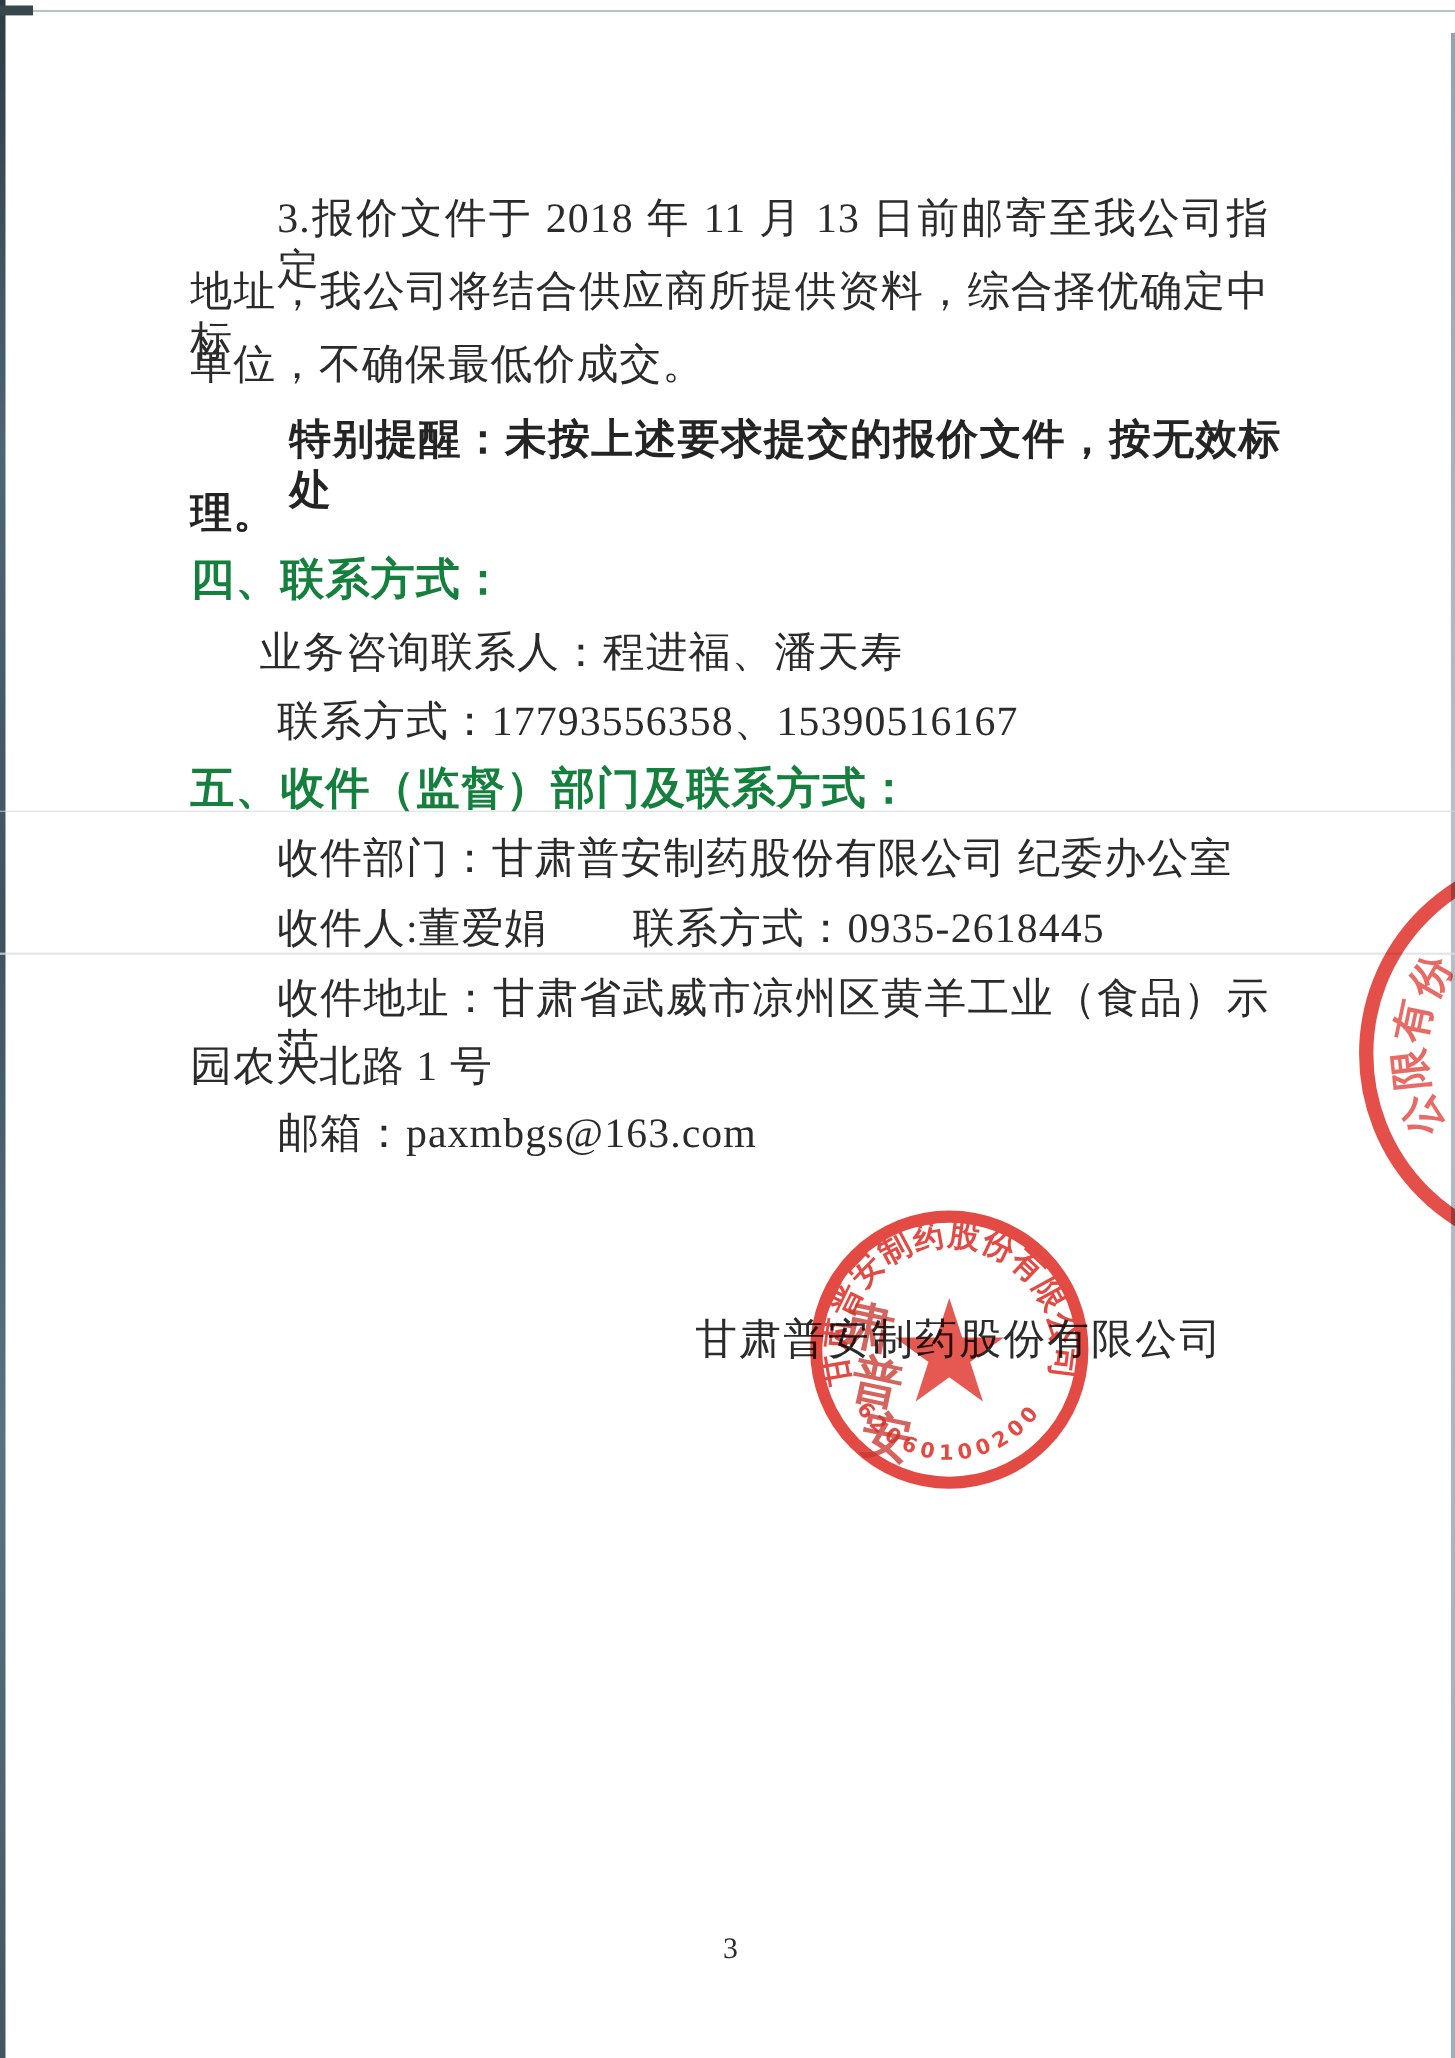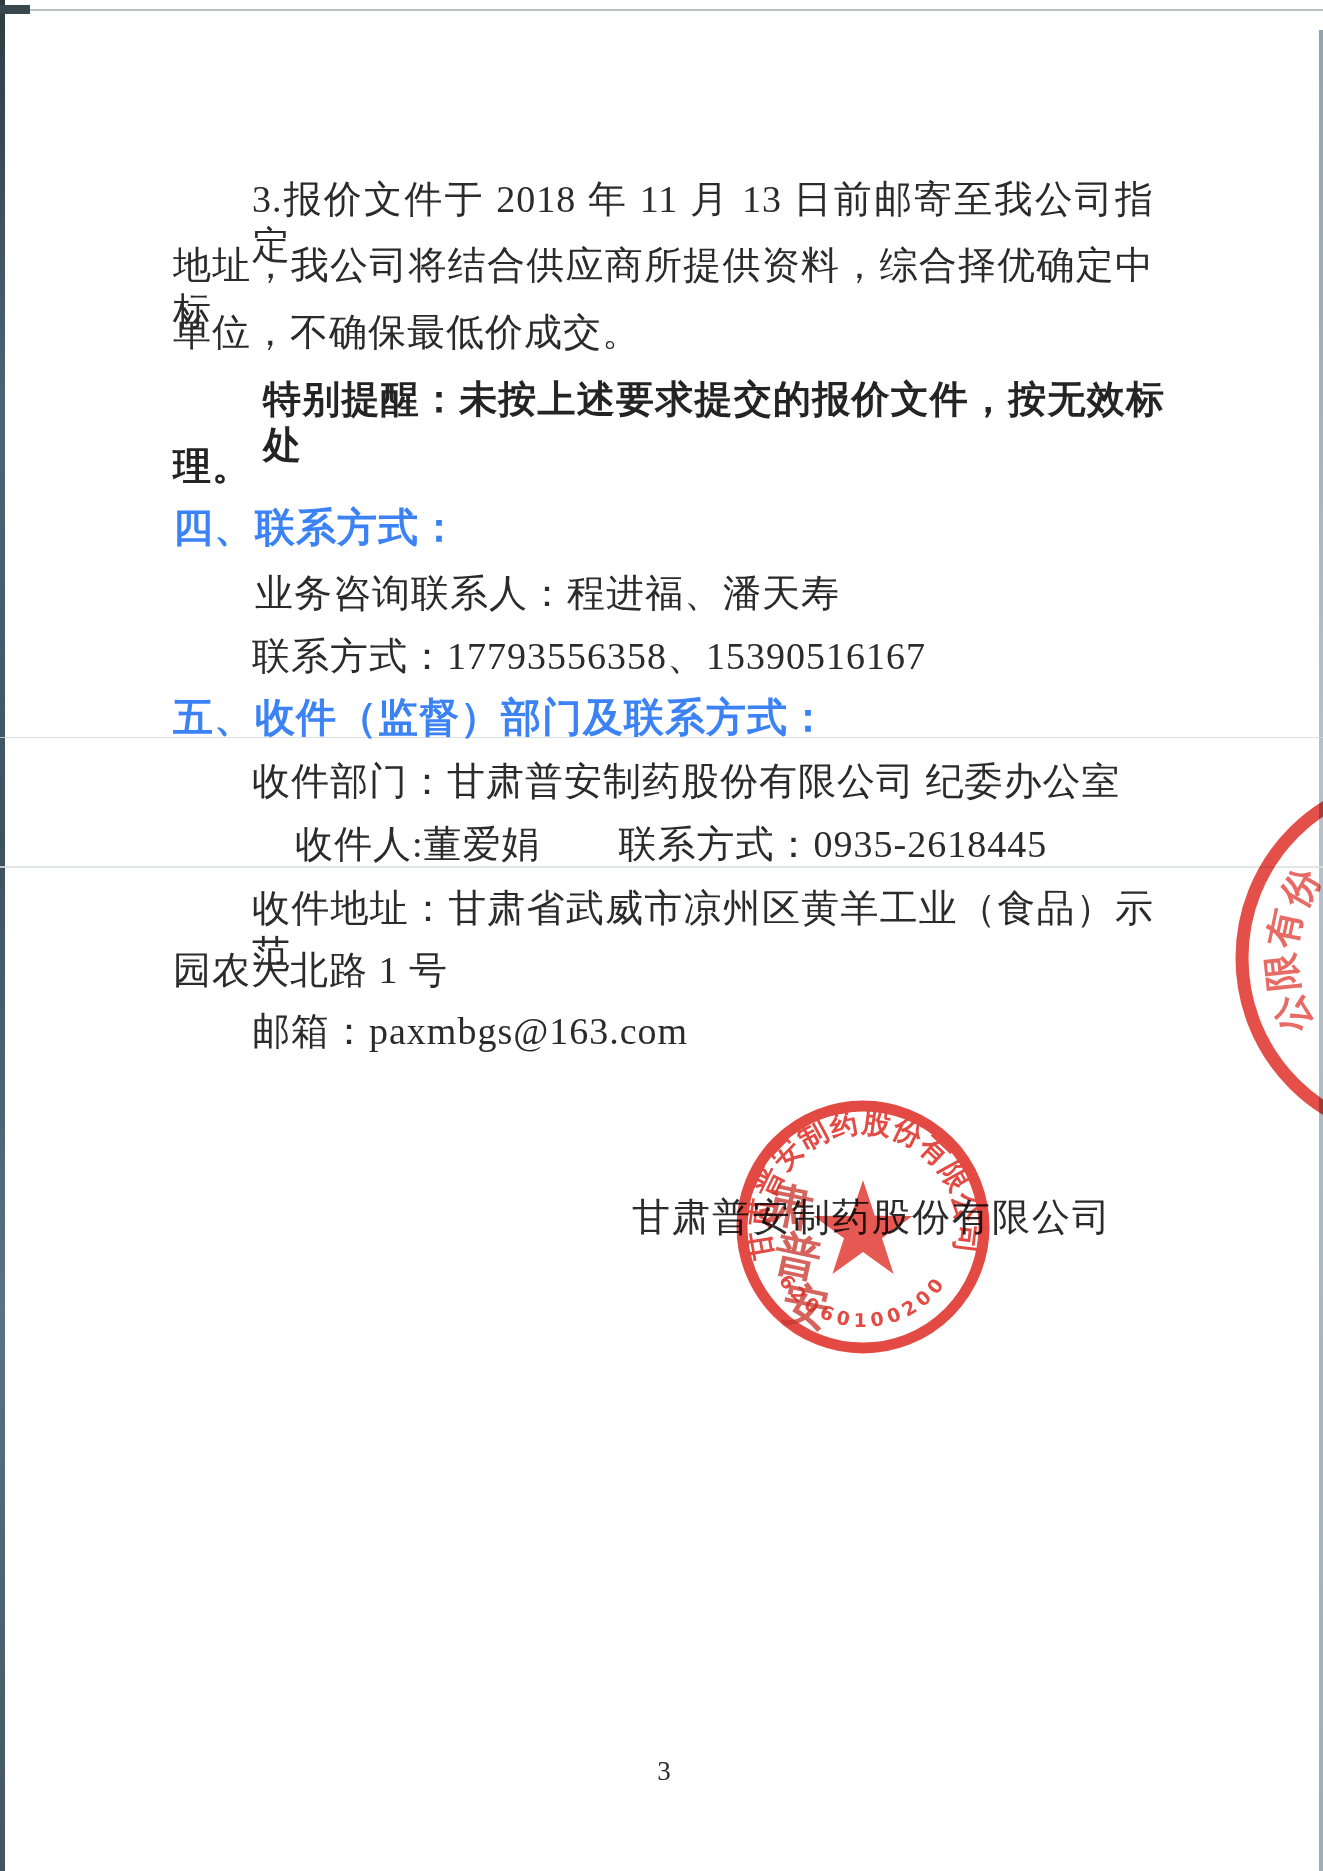--- a/index.html
+++ b/index.html
@@ -31,30 +31,30 @@
     white-space:pre;
     z-index:1;
   }
   .just{white-space:normal;text-align:justify;text-align-last:justify;}
   .l0{left:252px;top:176px;width:902px;}
   .l1{left:173px;top:242px;width:981px;}
   .l2{left:173px;top:309px;}
   .l3{left:263px;top:376px;width:902px;}
   .l4{left:173px;top:443px;}
   .l5{left:173px;top:504px;}
-  .l6{left:255px;top:570px;text-align:center;}
+  .l6{left:236px;top:570px;text-align:center;}
   .l7{left:252px;top:633px;}
   .l8{left:173px;top:694px;}
   .l9{left:252px;top:758px;}
-  .l10{left:252px;top:821px;margin-left:43px;}
+  .l10{left:252px;top:821px;}
   .l11{left:252px;top:885px;width:902px;}
   .l12{left:173px;top:947px;}
   .l13{left:252px;top:1008px;}
   .l3,.l4{font-family:"DejaVu Sans","Liberation Sans",sans-serif;font-weight:700;color:#242424;}
-  .l5,.l8{font-family:"DejaVu Sans","Liberation Sans",sans-serif;font-weight:700;font-size:40px;color:#3b82f6;}
+  .l5,.l8{font-family:"DejaVu Sans","Liberation Sans",sans-serif;font-weight:700;font-size:40px;color:#15803d;}
 
   .signature-company{position:absolute;left:632px;top:1192px;font-size:38px;letter-spacing:2px;white-space:pre;z-index:1;}
   .signature-date{position:absolute;left:700px;top:1256px;font-size:38px;letter-spacing:1px;white-space:pre;z-index:1;}
   .page-number{position:absolute;left:640px;top:1756px;width:48px;text-align:center;font-size:27px;z-index:1;}
 
   
   .seal-layer{position:absolute;left:0;top:0;width:1323px;height:1871px;z-index:3;
     mix-blend-mode:multiply;pointer-events:none;}
   .seal-stroke{stroke:var(--seal-red,#e0322a);fill:none;}
   .seal-fill{fill:var(--seal-red,#e0322a);}

